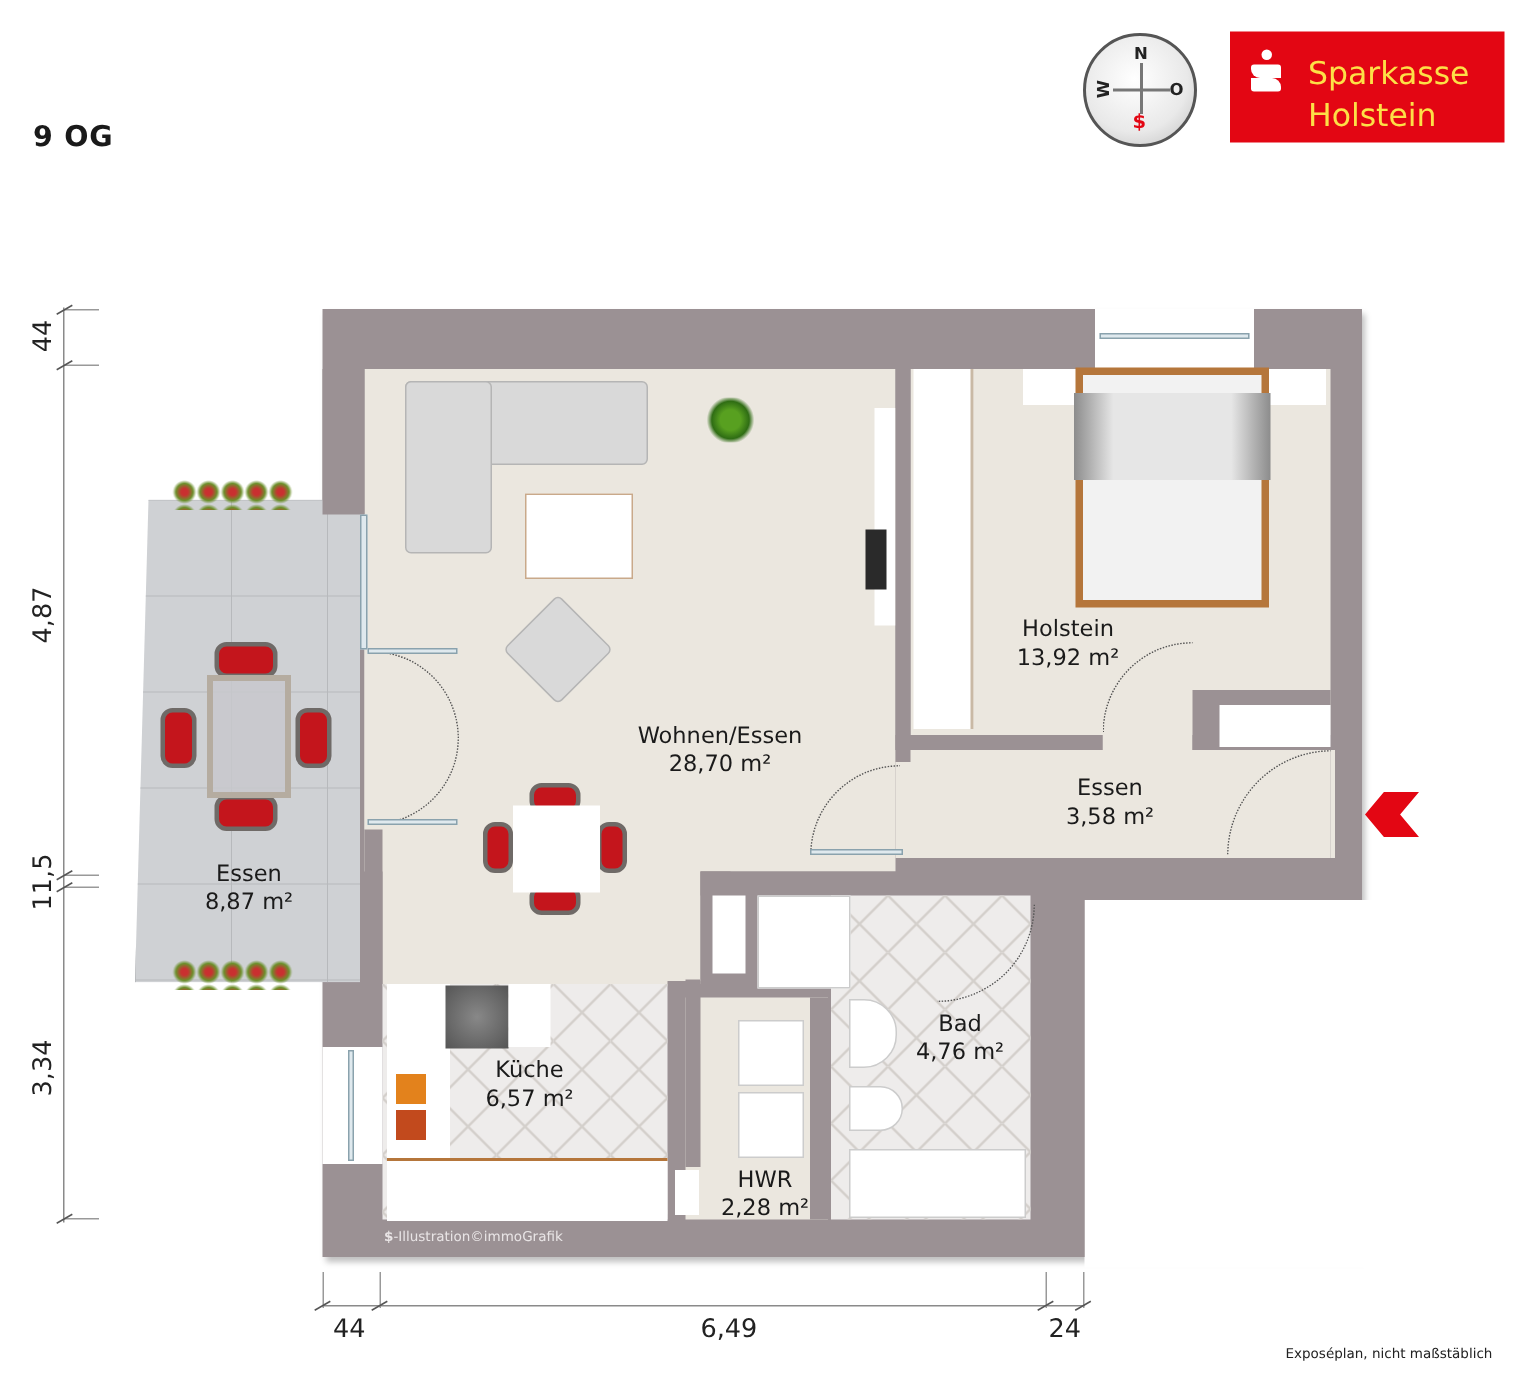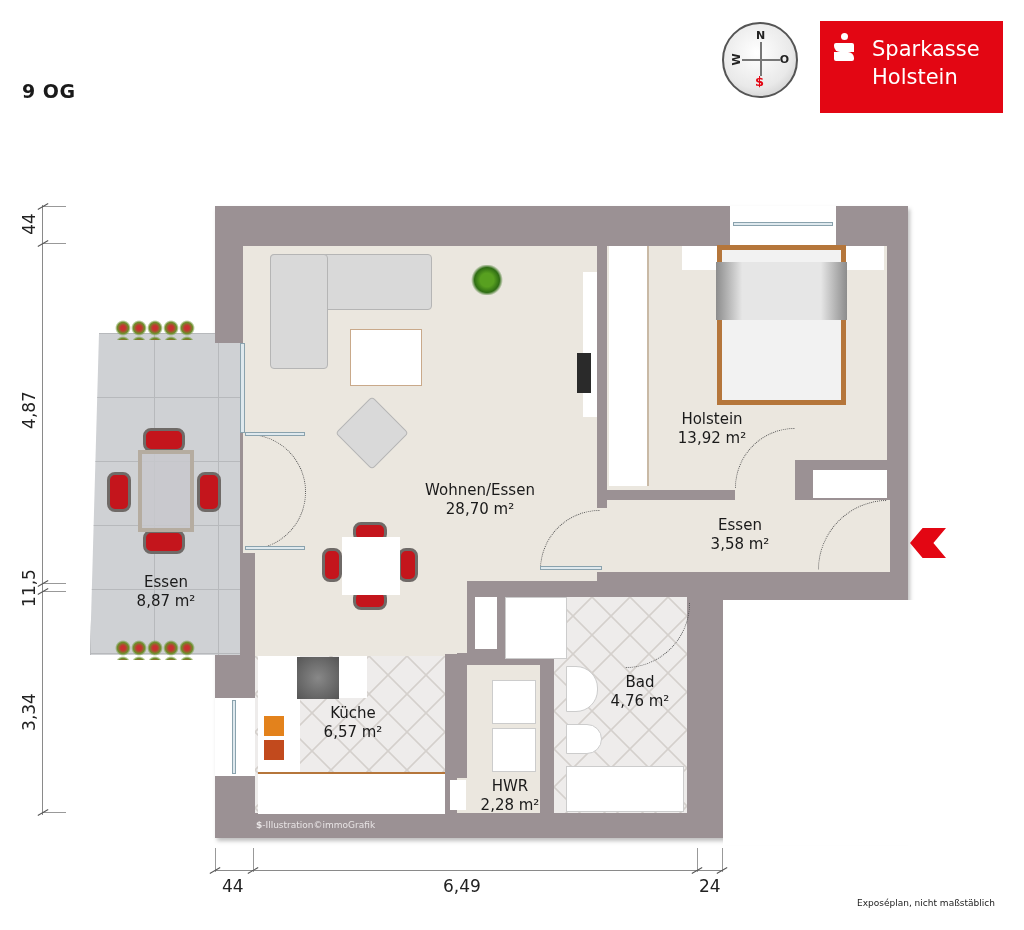--- a/index.html
+++ b/index.html
@@ -12,21 +12,21 @@
              background:radial-gradient(circle at 45% 40%, #ffffff 0%, #e9e9e9 60%, #bdbdbd 100%);
              border:2px solid #555; box-sizing:border-box; }
   .compass span { position:absolute; font-size:11px; font-weight:bold; color:#222; }
   .compass .n { left:32px; top:5px; }
   .compass .w { left:6px; top:29px; transform:rotate(-90deg); }
   .compass .o { right:7px; top:29px; }
   .compass .s { left:31px; top:50px; color:#e30613; font-size:13px; }
   .compass .needle-v { position:absolute; left:36px; top:18px; width:2px; height:34px; background:#777; }
   .compass .needle-h { position:absolute; left:18px; top:35px; width:38px; height:2px; background:#777; }
   
-  .logo { left:820px; top:21px; width:183px; height:92px; background:#e30613; color:#ffffff; }
+  .logo { left:820px; top:21px; width:183px; height:74px; background:#e30613; color:#fde047; }
   .logo .s-mark { position:absolute; left:14px; top:12px; width:20px; height:30px; }
   .logo .s-dot { position:absolute; left:7px; top:0; width:7px; height:7px; border-radius:50%; background:#fff; }
   .logo .s-bar1 { position:absolute; left:0; top:10px; width:20px; height:9px; background:#fff; border-radius:2px 2px 0 6px; }
   .logo .s-bar2 { position:absolute; left:0; top:19px; width:20px; height:9px; background:#fff; border-radius:0 6px 2px 2px; }
   .logo .l1 { position:absolute; left:52px; top:16px; font-size:21px; }
   .logo .l2 { position:absolute; left:52px; top:44px; font-size:21px; }
 
   
   .dim-line { background:#8a8a8a; }
   .dim-text { font-size:17px; color:#222; }
@@ -101,21 +101,21 @@
 <div class="abs dim-line" style="left:215px; top:870px; width:508px; height:1px;"></div>
 <div class="abs vext" style="left:215px; top:848px; height:24px;"></div>
 <div class="abs vext" style="left:253px; top:848px; height:24px;"></div>
 <div class="abs vext" style="left:697px; top:848px; height:24px;"></div>
 <div class="abs vext" style="left:722px; top:848px; height:24px;"></div>
 <div class="abs tick" style="left:209px; top:870px;"></div>
 <div class="abs tick" style="left:247px; top:870px;"></div>
 <div class="abs tick" style="left:691px; top:870px;"></div>
 <div class="abs tick" style="left:716px; top:870px;"></div>
 <div class="abs dim-text" style="left:222px; top:876px;">44</div>
-<div class="abs dim-text" style="left:443px; top:876px;">6,49</div>
+<div class="abs dim-text" style="left:467px; top:876px;">6,49</div>
 <div class="abs dim-text" style="left:699px; top:876px;">24</div>
 
 <div class="abs" style="left:0; top:0; width:1024px; height:930px;">
 
   <div class="abs wall" style="left:215px; top:206px; width:693px; height:632px; box-shadow:2px 3px 4px rgba(0,0,0,0.25);"></div>
 
   <div class="abs" style="left:723px; top:600px; width:200px; height:245px; background:#fff;"></div>
   <div class="abs wall" style="left:697px; top:590px; width:26px; height:248px;"></div>
   <div class="abs wall" style="left:697px; top:572px; width:211px; height:28px;"></div>
 

